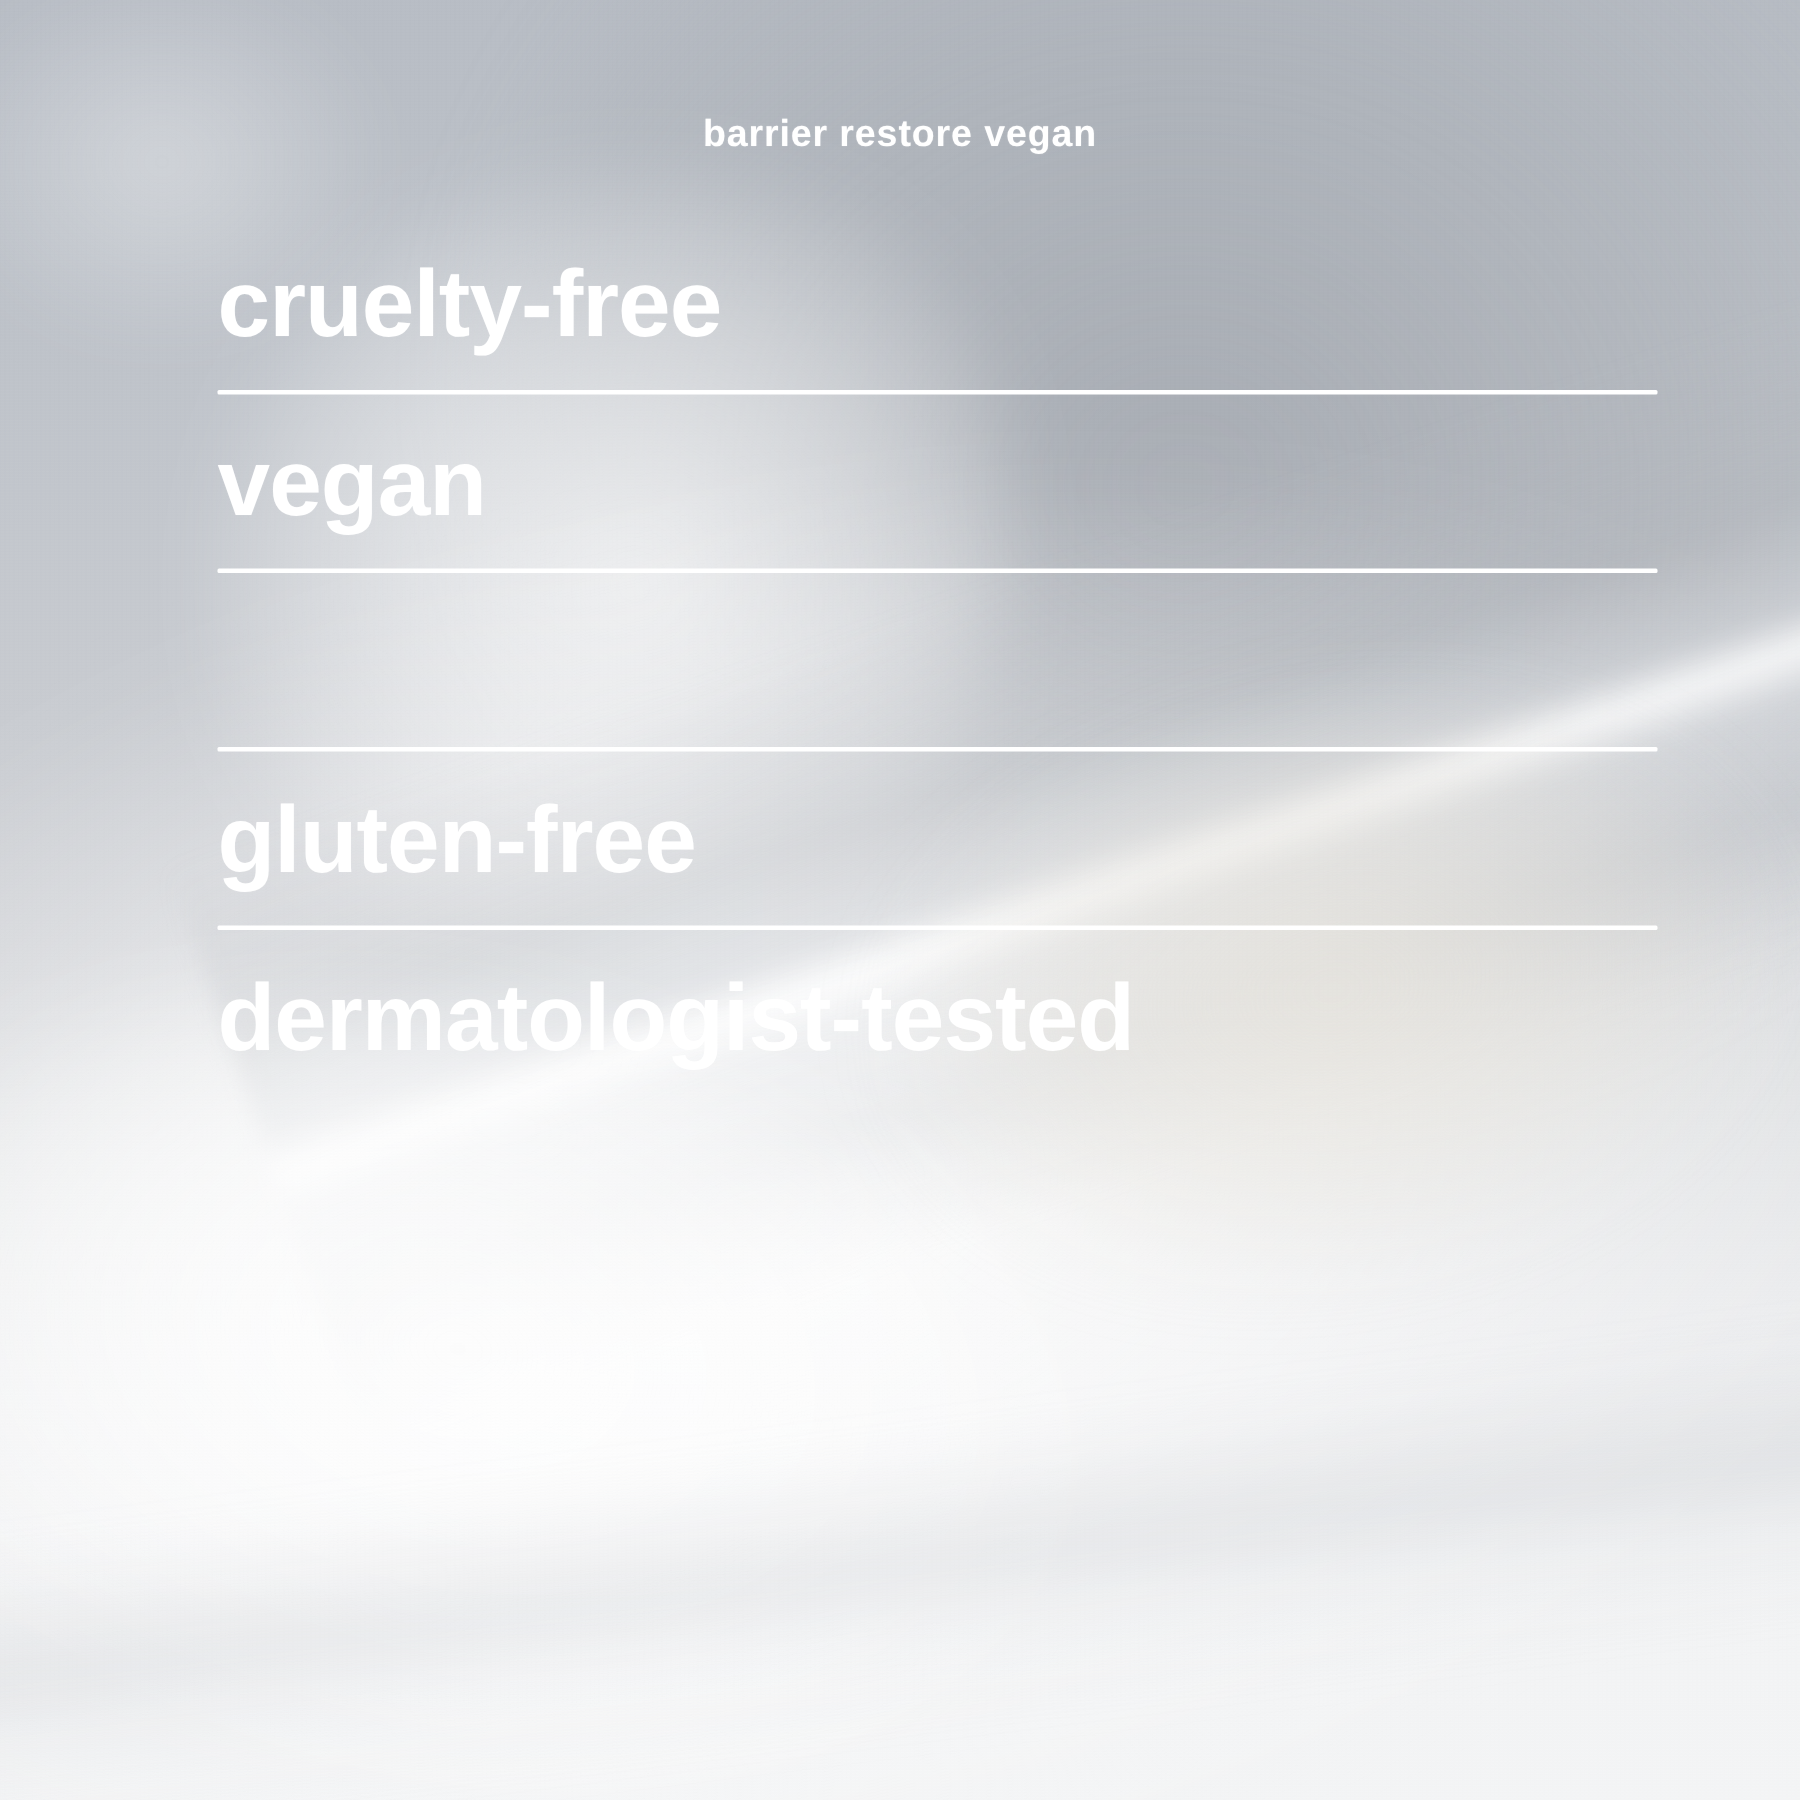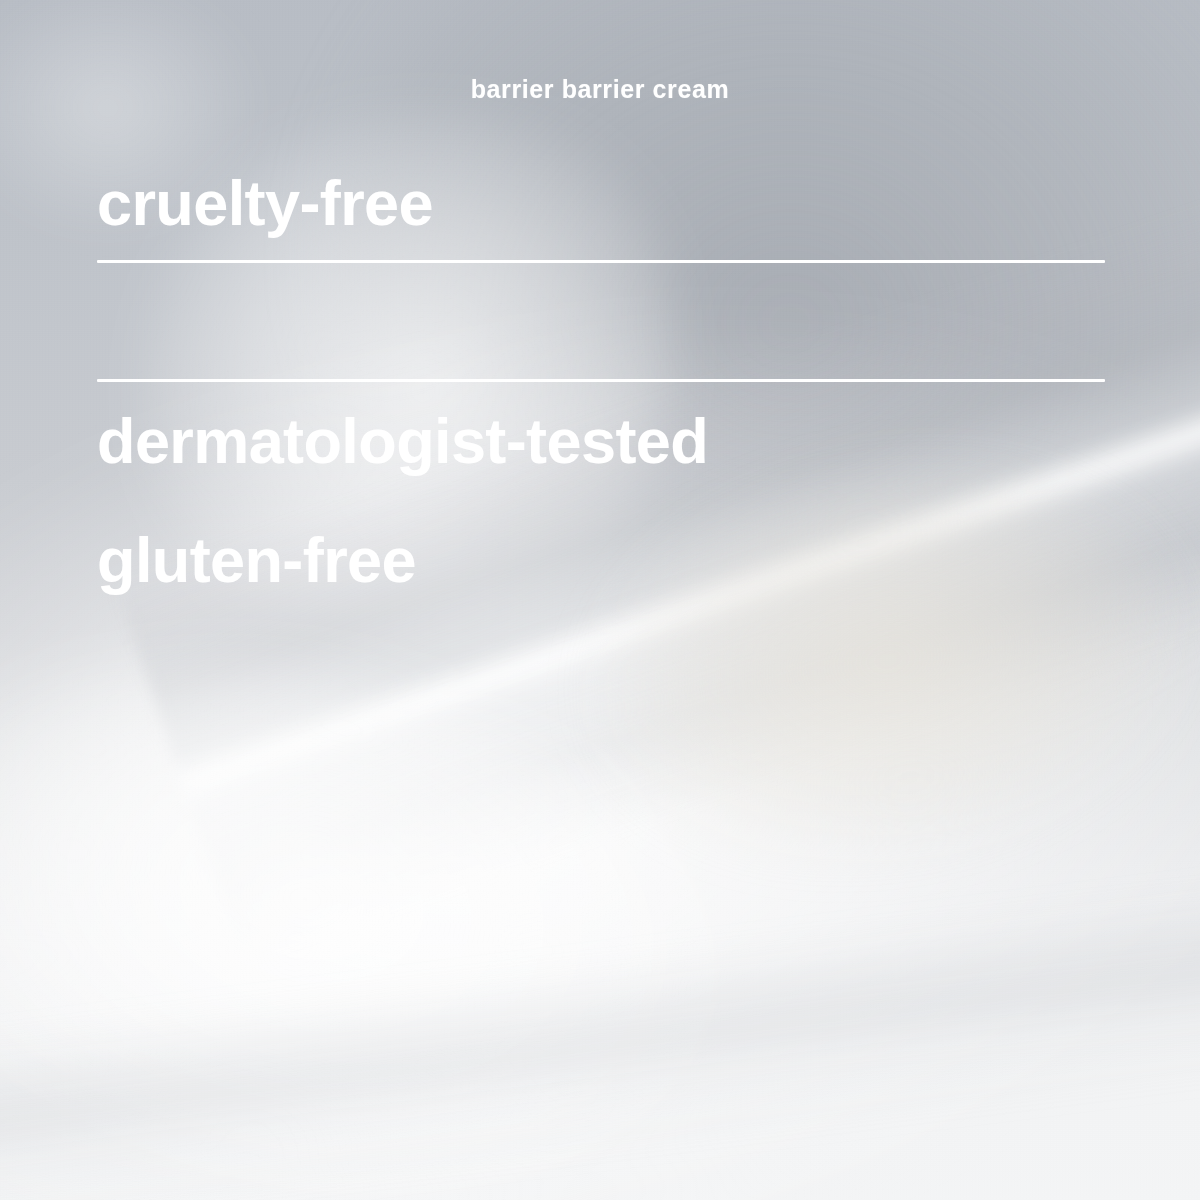--- a/index.html
+++ b/index.html
@@ -212,20 +212,21 @@
   .claims {
     position: absolute;
     top: 152px;
     left: 97px;
     width: 1008px;
   }
 
   .claim-row {
     position: relative;
     height: 119px;
+    margin-left: 48px;
   }
   .claim-row:first-child { height: 111px; }
 
   .claim-label {
     position: absolute;
     left: 0;
     bottom: 27px;
     color: #ffffff;
     font-size: 63px;
     font-weight: bold;
@@ -259,39 +260,43 @@
     <div class="bg-ridge"></div>
     <div class="bg-warm-right"></div>
     <div class="bg-peak-ll"></div>
     <div class="bg-trough-bottom"></div>
     <div class="bg-blob-tl"></div>
     <div class="bg-grain"></div>
   </div>
 
   <div class="content">
 
-    <div class="header">barrier barrier cream</div>
+    <div class="header">barrier restore vegan</div>
 
     <div class="claims">
 
       <div class="claim-row">
         <div class="claim-label">cruelty-free</div>
         <div class="claim-divider"></div>
       </div>
 
-
-      <div class="claim-row">
+      <div class="claim-row">
+        <div class="claim-label">vegan</div>
         <div class="claim-divider"></div>
       </div>
 
       <div class="claim-row">
-        <div class="claim-label">dermatologist-tested</div>
-
+        <div class="claim-divider"></div>
       </div>
 
       <div class="claim-row">
         <div class="claim-label">gluten-free</div>
         <div class="claim-divider"></div>
+      </div>
+
+      <div class="claim-row">
+        <div class="claim-label">dermatologist-tested</div>
+
       </div>
 
     </div>
   </div>
 </div>
 
 </body></html>

